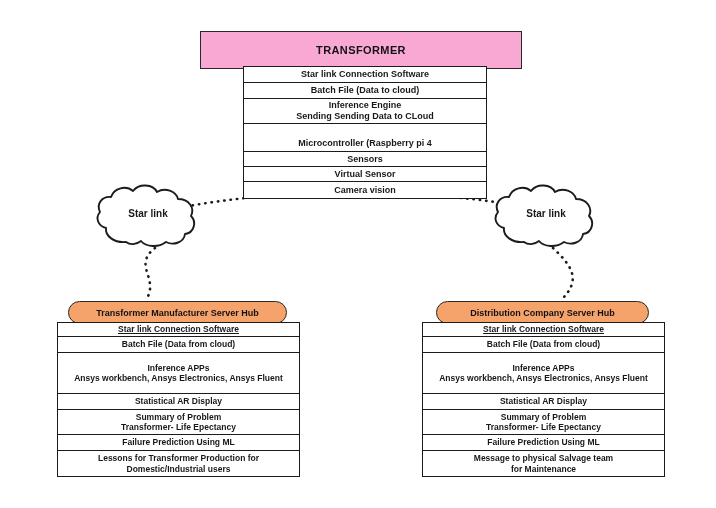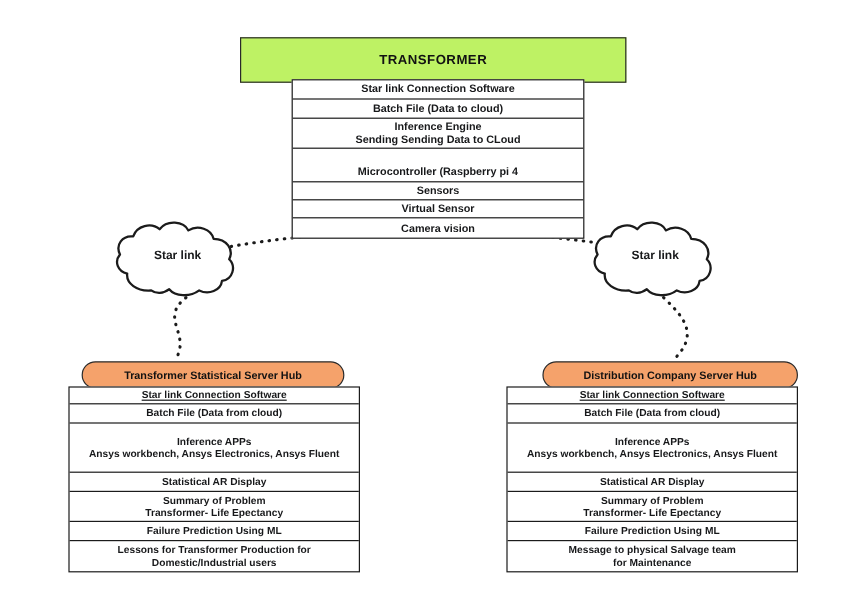--- a/index.html
+++ b/index.html
@@ -58,21 +58,21 @@
     text-decoration: underline;
   }
 
   
   #transformer-header {
     position: absolute;
     left: 200px;
     top: 31px;
     width: 322px;
     height: 38px;
-    background: #bef264;
+    background: #f9a8d4;
     border: 1.7px solid #2a2a2a;
     box-sizing: border-box;
     display: flex;
     align-items: center;
     justify-content: center;
     font-weight: bold;
     font-size: 11px;
     letter-spacing: 0.4px;
     color: #121212;
   }
@@ -103,21 +103,21 @@
     box-sizing: border-box;
     display: flex;
     align-items: center;
     justify-content: center;
     font-size: 9px;
     font-weight: bold;
     color: #121212;
     white-space: nowrap;
   }
   #hub-left-pill  { left: 68px;  top: 301px; width: 219px; }
-  #hub-right-pill { left: 452px; top: 301px; width: 213px; }
+  #hub-right-pill { left: 436px; top: 301px; width: 213px; }
 
   #hub-left-stack  { left: 57px;  top: 322px; width: 243px; font-size: 8.5px; }
   #hub-right-stack { left: 422px; top: 322px; width: 243px; font-size: 8.5px; }
 </style>
 </head>
 <body>
 
 <div id="diagram">
 
   <svg class="links" viewBox="0 0 716 508">
@@ -179,21 +179,21 @@
         <span class="txt">Sensors</span>
       </div>
       <div class="row" style="height: 15px;">
         <span class="txt">Virtual Sensor</span>
       </div>
       <div class="row" style="height: 16px;">
         <span class="txt">Camera vision</span>
       </div>
     </div>
 
-  <div class="hub-pill" id="hub-left-pill">Transformer Statistical Server Hub</div>
+  <div class="hub-pill" id="hub-left-pill">Transformer Manufacturer Server Hub</div>
   <div class="hub-pill" id="hub-right-pill">Distribution Company Server Hub</div>
 
   <div class="stack" id="hub-left-stack">
       <div class="row underline" style="height: 14px;">
         <span class="txt">Star link Connection Software</span>
       </div>
       <div class="row" style="height: 16px;">
         <span class="txt">Batch File (Data from cloud)</span>
       </div>
       <div class="row" style="height: 41px;">

